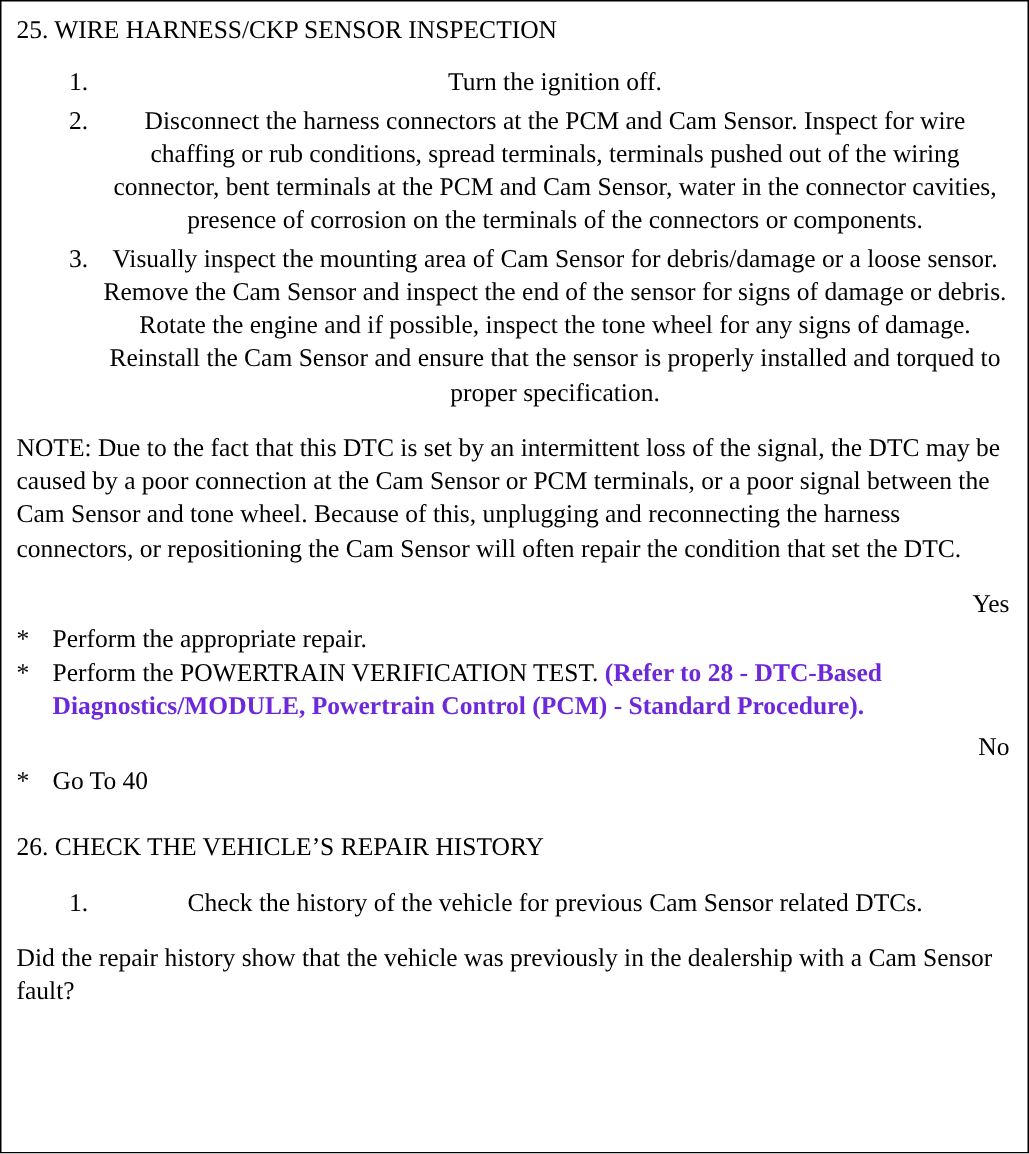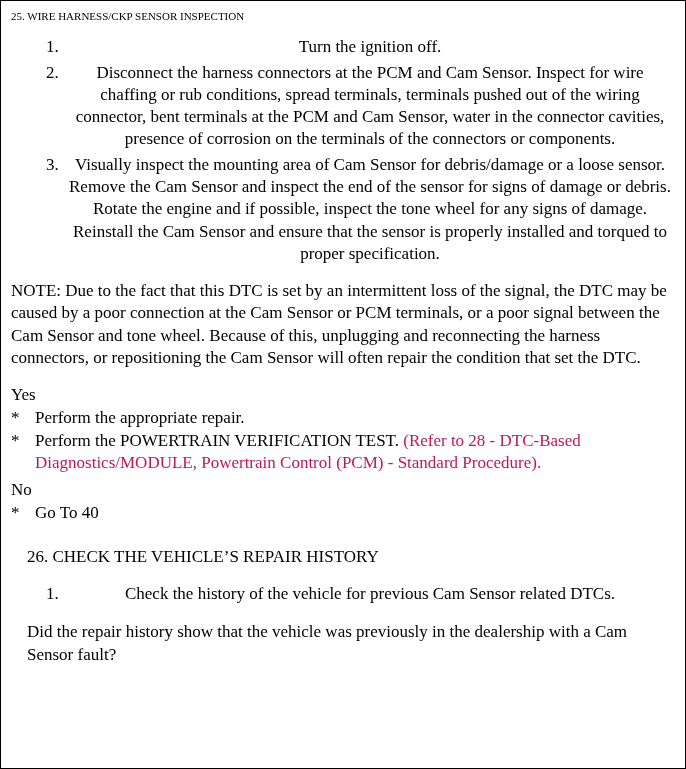--- a/index.html
+++ b/index.html
@@ -13,21 +13,21 @@
     height: 769px;
     border: 1px solid #000000;
     background: #ffffff;
     padding: 7px 12px 8px 10px;
     font-size: 17px;
     line-height: 1.31;
     overflow: hidden;
   }
   .section-title {
     font-weight: normal;
-    font-size: 11px;
+    font-size: 17px;
     margin: 1px 0 13px 0;
   }
   ol.steps {
     list-style: decimal;
     list-style-position: outside;
     padding-left: 52px;
     margin: 0 0 15px 0;
   }
   ol.steps li {
     padding-left: 4px;
@@ -35,47 +35,49 @@
     text-align: center;
   }
   .para {
     margin: 12px 0 15px 0;
   }
   .question {
     margin: 0 0 24px 0;
   }
   .answer-label {
     margin: 0 0 1px 0;
+    text-align: right;
   }
   .no-label {
     margin-top: 5px;
   }
   .bullet-row {
     display: flex;
     align-items: flex-start;
   }
   .bullet-star {
     flex: 0 0 24px;
     width: 24px;
   }
   .bullet-text {
     flex: 1 1 auto;
   }
   .ref-link {
-    color: #be185d;
+    color: #6d28d9;
     text-decoration: none;
     cursor: pointer;
+    font-weight: bold;
   }
   .section26-title {
     font-weight: normal;
     font-size: 17px;
-    margin: 21px 0 15px 16px;
+    margin: 21px 0 15px 0;
   }
   .final-question {
-    margin: 16px;
+    margin: 0;
   }
 </style>
 </head>
 <body>
 
 <div class="page">
 
   <h1 class="section-title">25. WIRE HARNESS/CKP SENSOR INSPECTION</h1>
 
   <ol class="steps">

